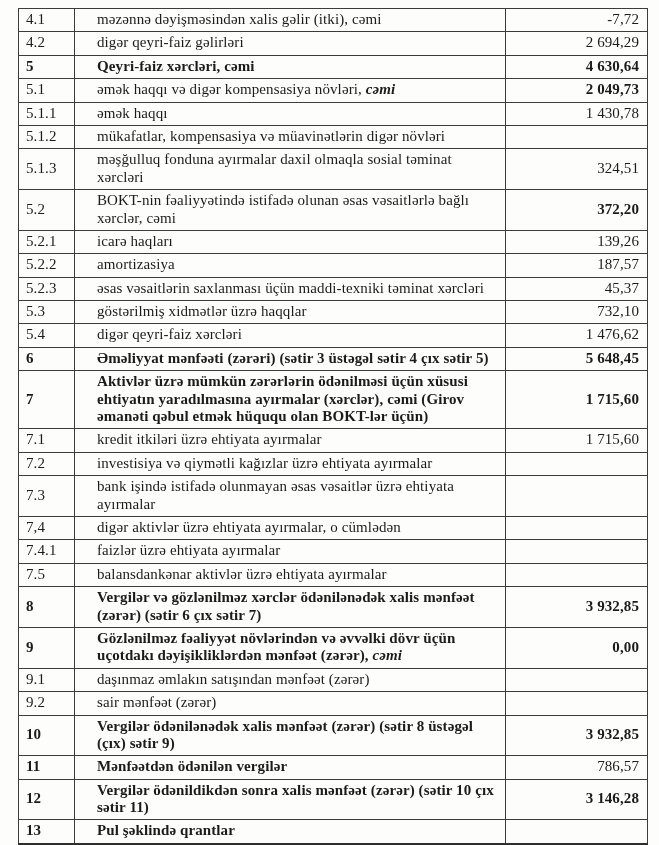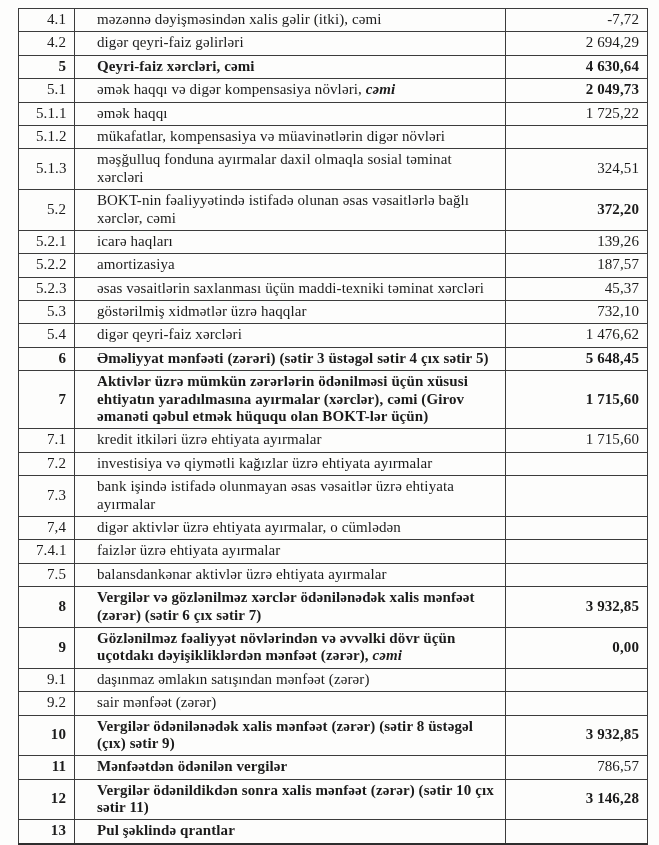--- a/index.html
+++ b/index.html
@@ -28,21 +28,21 @@
   col.c-label { width: 431px; }
   col.c-value { width: 142px; }
   td {
     border: 1px solid #3c3c3c;
     padding: 2px 8px 3px 8px;
     vertical-align: middle;
     font-size: 15px;
     line-height: 1.16;
     letter-spacing: 0.1px;
   }
-  td.num { padding-left: 17px; text-align: right; }
+  td.num { padding-left: 7px; }
   td.lbl { padding-left: 22px; }
   td.val { text-align: right; }
   .b { font-weight: bold; }
   .em { font-style: italic; font-weight: bold; }
 </style>
 </head>
 <body>
 
 <div class="page">
   <table class="report">
@@ -68,21 +68,21 @@
           <td class="val b">4 630,64</td>
         </tr>
         <tr>
           <td class="num">5.1</td>
           <td class="lbl"><span>əmək haqqı və digər kompensasiya növləri,</span> <span class="em">cəmi</span></td>
           <td class="val b">2 049,73</td>
         </tr>
         <tr>
           <td class="num">5.1.1</td>
           <td class="lbl"><span>əmək haqqı</span></td>
-          <td class="val">1 725,22</td>
+          <td class="val">1 430,78</td>
         </tr>
         <tr>
           <td class="num">5.1.2</td>
           <td class="lbl"><span>mükafatlar, kompensasiya və müavinətlərin digər növləri</span></td>
           <td class="val"></td>
         </tr>
         <tr>
           <td class="num">5.1.3</td>
           <td class="lbl"><span>məşğulluq fonduna ayırmalar daxil olmaqla sosial təminat xərcləri</span></td>
           <td class="val">324,51</td>

